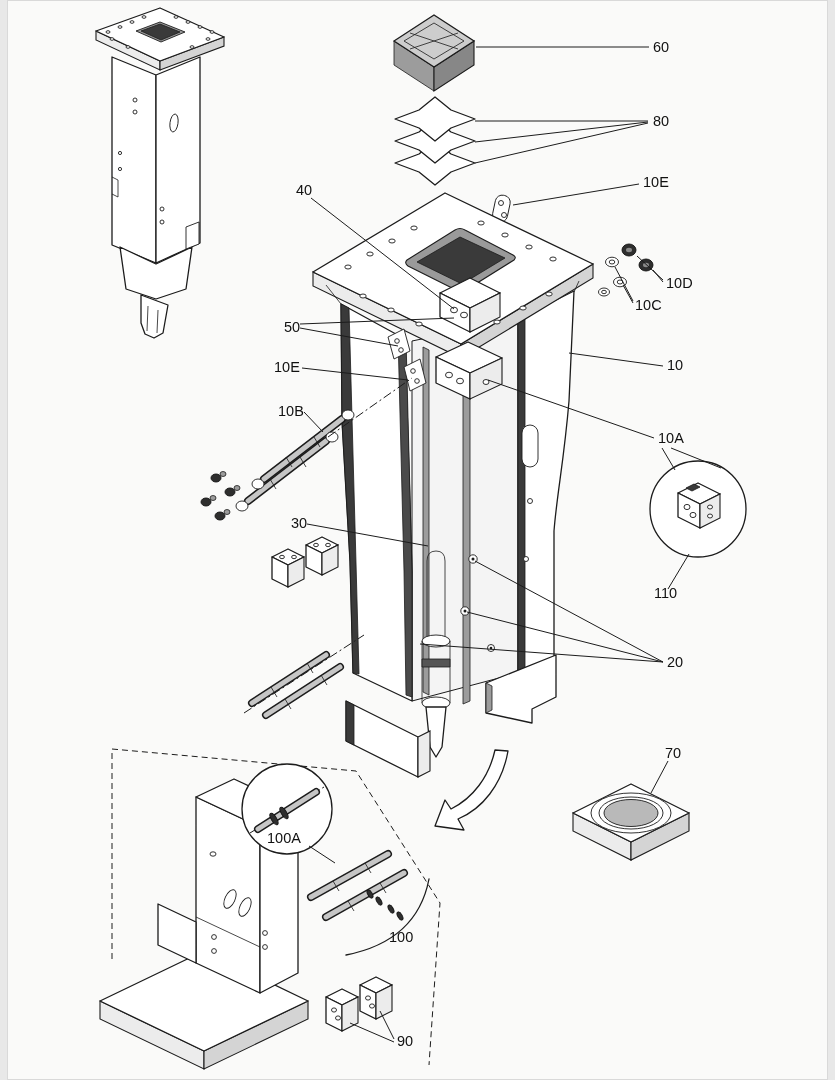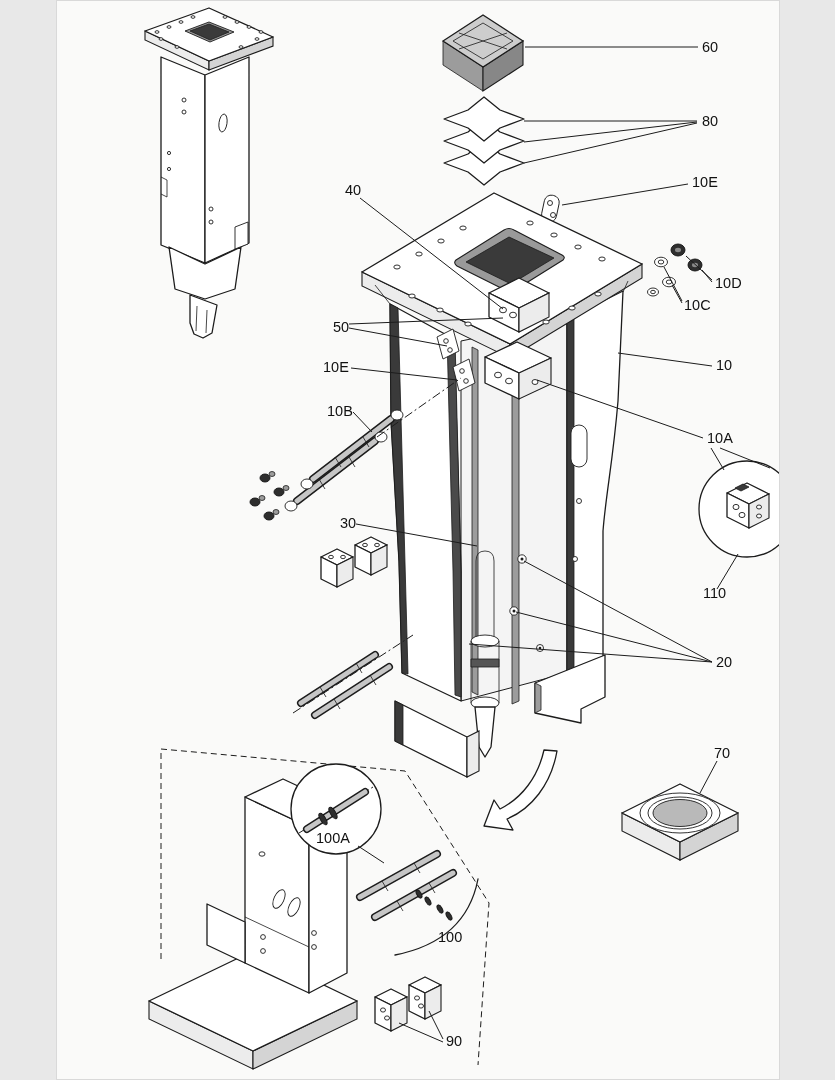--- a/index.html
+++ b/index.html
@@ -1,16 +1,16 @@
 <!DOCTYPE html>
 <html><head>
 <meta charset="utf-8">
 <style>
   html,body{margin:0;padding:0;background:#e8e8e8;}
-  .page{position:relative;width:724px;height:1080px;margin:0 auto;background:#fafaf9;
+  .page{position:relative;width:821px;height:1080px;margin:0 auto;background:#fafaf9;
         border:1px solid #d9d9d9;box-sizing:border-box;overflow:hidden;
         font-family:"Liberation Sans",sans-serif;}
   svg{display:block}
   .lbl{font:14.5px "Liberation Sans",sans-serif;fill:#111}
   .o  {fill:#fff;stroke:#1c1c1c;stroke-width:1.3;stroke-linejoin:round}
   .ot {fill:none;stroke:#1c1c1c;stroke-width:1.3;stroke-linecap:round;stroke-linejoin:round}
   .t  {fill:none;stroke:#1c1c1c;stroke-width:.8}
   .tw {fill:#fff;stroke:#1c1c1c;stroke-width:.9}
   .ld {fill:none;stroke:#1c1c1c;stroke-width:1}
   .dsh{stroke-dasharray:6 4}

